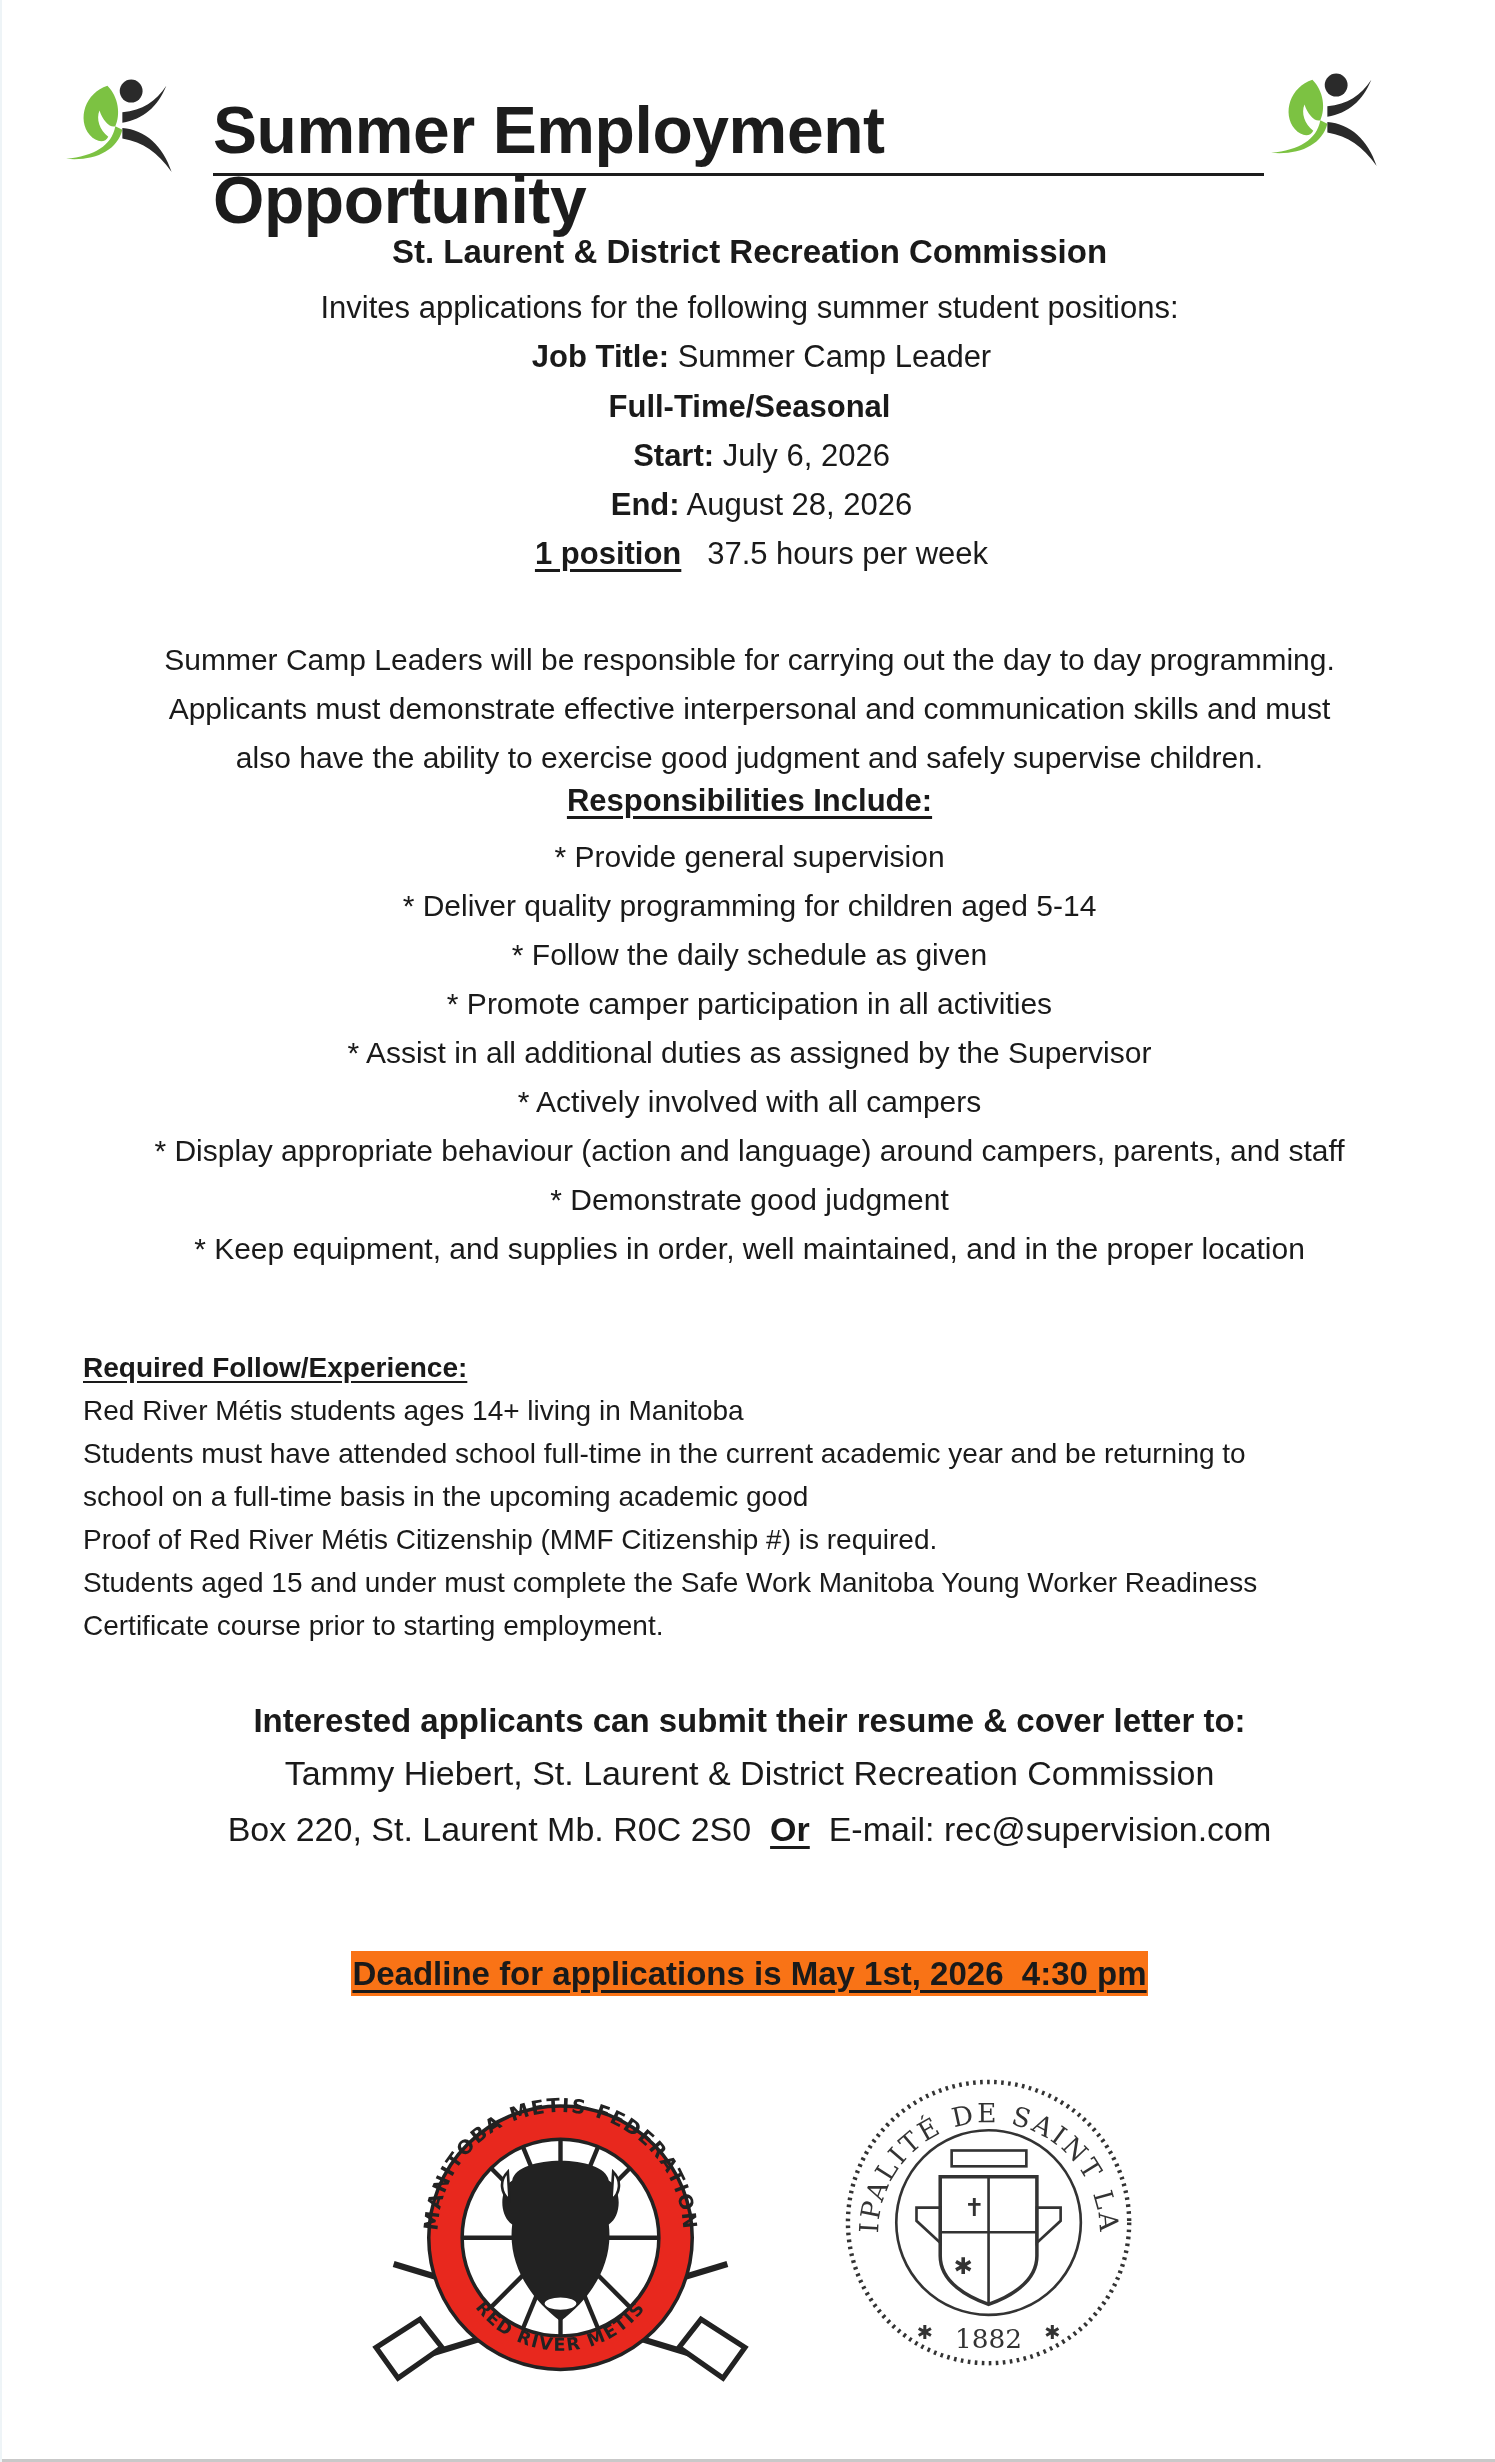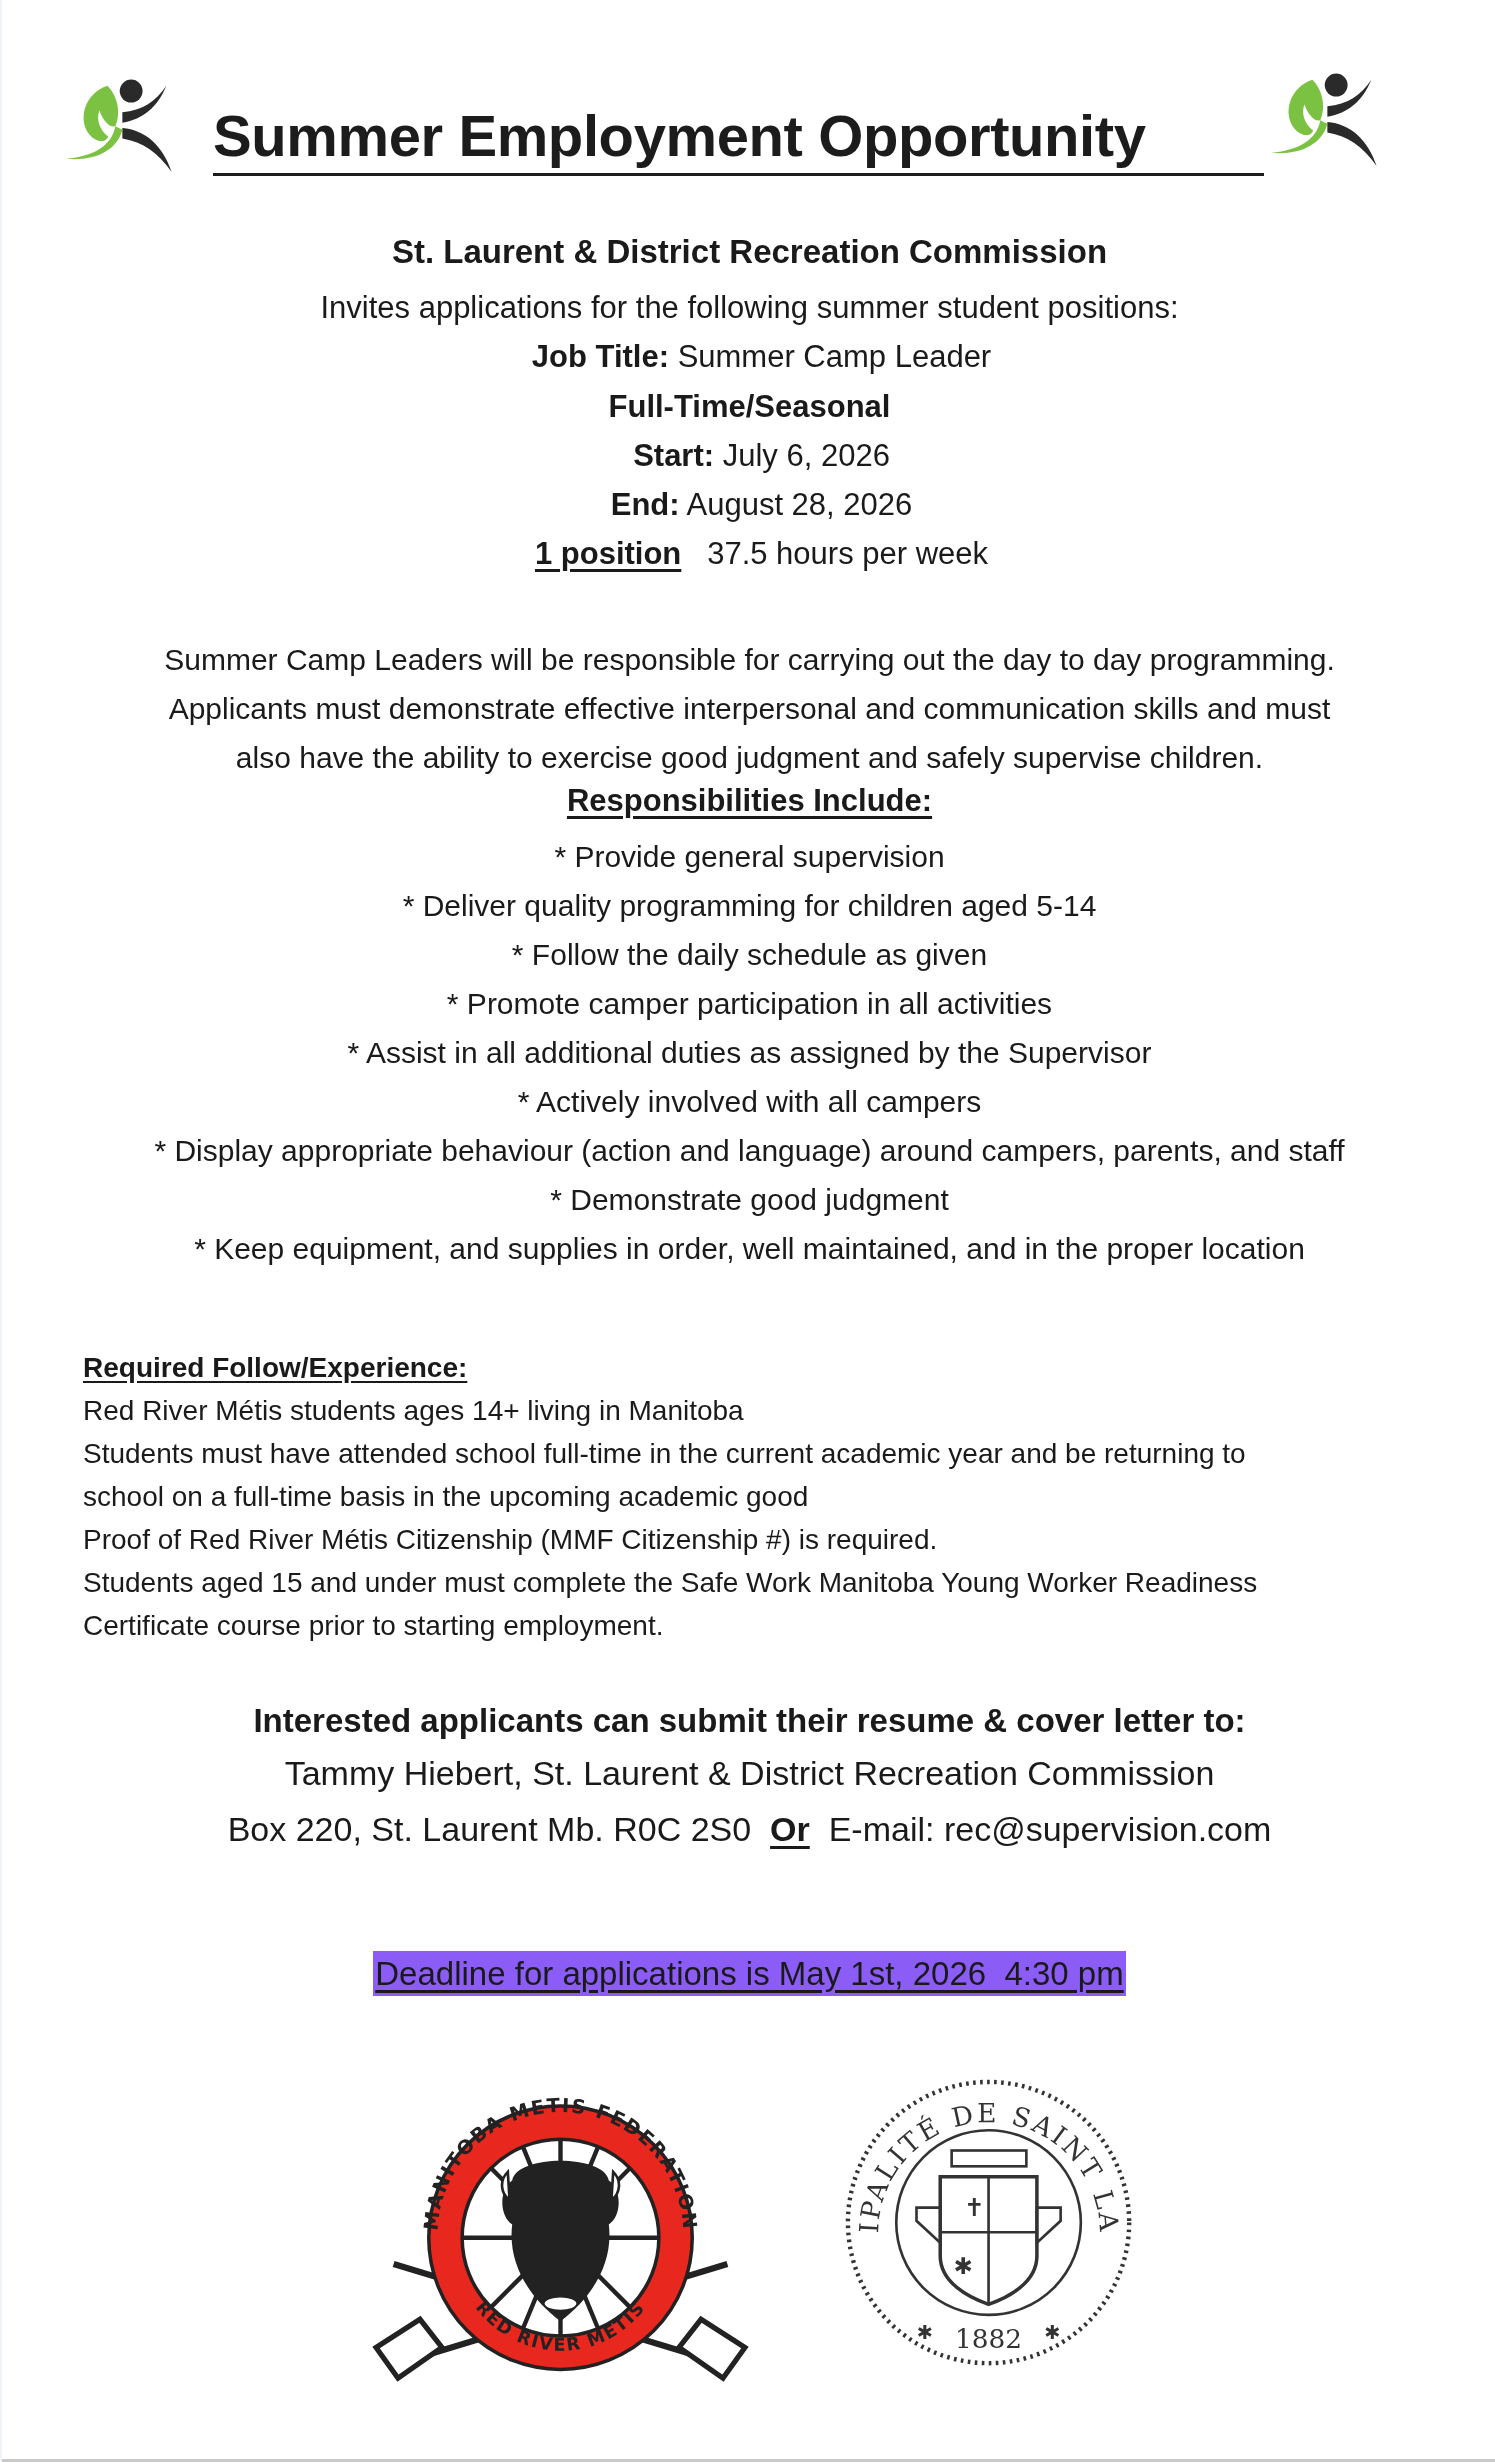--- a/index.html
+++ b/index.html
@@ -6,22 +6,22 @@
   body { width: 1495px; height: 2462px; position: relative; overflow: hidden;
          font-family: "Liberation Sans", "DejaVu Sans", sans-serif; color: #1a1a1a; }
   .page { position: absolute; left: 0; top: 0; width: 1495px; height: 2462px; background: #fff;
           border-left: 2.6px solid #eef4f7; box-sizing: border-box; }
   .bottom-edge { position: absolute; left: 0; right: 0; bottom: 0; height: 3.5px; background: #c9c9c9; }
 
   .logo { position: absolute; width: 132px; height: 106px; }
   .logo.left { left: 57px; top: 75px; }
   .logo.right { left: 1262px; top: 69px; }
 
-  .title { position: absolute; left: 211px; top: 101px; width: 1047px; text-align: left;
-           font-size: 58px; font-weight: bold; letter-spacing: -0.4px; color: #1c1c1c;
+  .title { position: absolute; left: 211px; top: 95px; width: 1047px; text-align: left;
+           font-size: 66px; font-weight: bold; letter-spacing: -0.4px; color: #1c1c1c;
            line-height: 70px; }
   .title-rule { position: absolute; left: 211px; top: 173px; width: 1051px; height: 2.6px; background: #1c1c1c; }
 
   .center { position: absolute; left: 0; width: 1495px; text-align: center; }
   .org { top: 233px; font-size: 33px; font-weight: bold; }
   .line { font-size: 31px; line-height: 35px; }
   .l-invites { top: 290px; }
   .l-job { top: 339px; }
   .l-ft { top: 389px; font-weight: bold; }
   .l-start { top: 438px; }
@@ -37,21 +37,21 @@
 
   .req { position: absolute; left: 81px; top: 1346px; width: 1372px; font-size: 28px; line-height: 43px; }
   .req-head { font-weight: bold; text-decoration: underline; text-underline-offset: 4.4px; }
 
   .apply-head { top: 1702px; font-size: 33px; font-weight: bold; }
   .apply-name { top: 1754px; font-size: 34px; }
   .apply-addr { top: 1810px; font-size: 34px; }
   .or { font-weight: bold; text-decoration: underline; text-underline-offset: 5.3px; }
 
   .deadline-wrap { top: 1951px; }
-  .deadline { display: inline-block; background: #8b5cf6; padding: 3.5px 1.8px; font-size: 33px; font-weight: normal;
+  .deadline { display: inline-block; background: #f97316; padding: 3.5px 1.8px; font-size: 33px; font-weight: bold;
               text-decoration: underline; text-underline-offset: 5.3px; }
 
   .mmf { position: absolute; left: 356px; top: 2084px; width: 405px; height: 303px; }
   .seal { position: absolute; left: 831px; top: 2067px; width: 312px; height: 312px; }
 </style>
 </head>
 <body>
 
 <div class="page">
 

